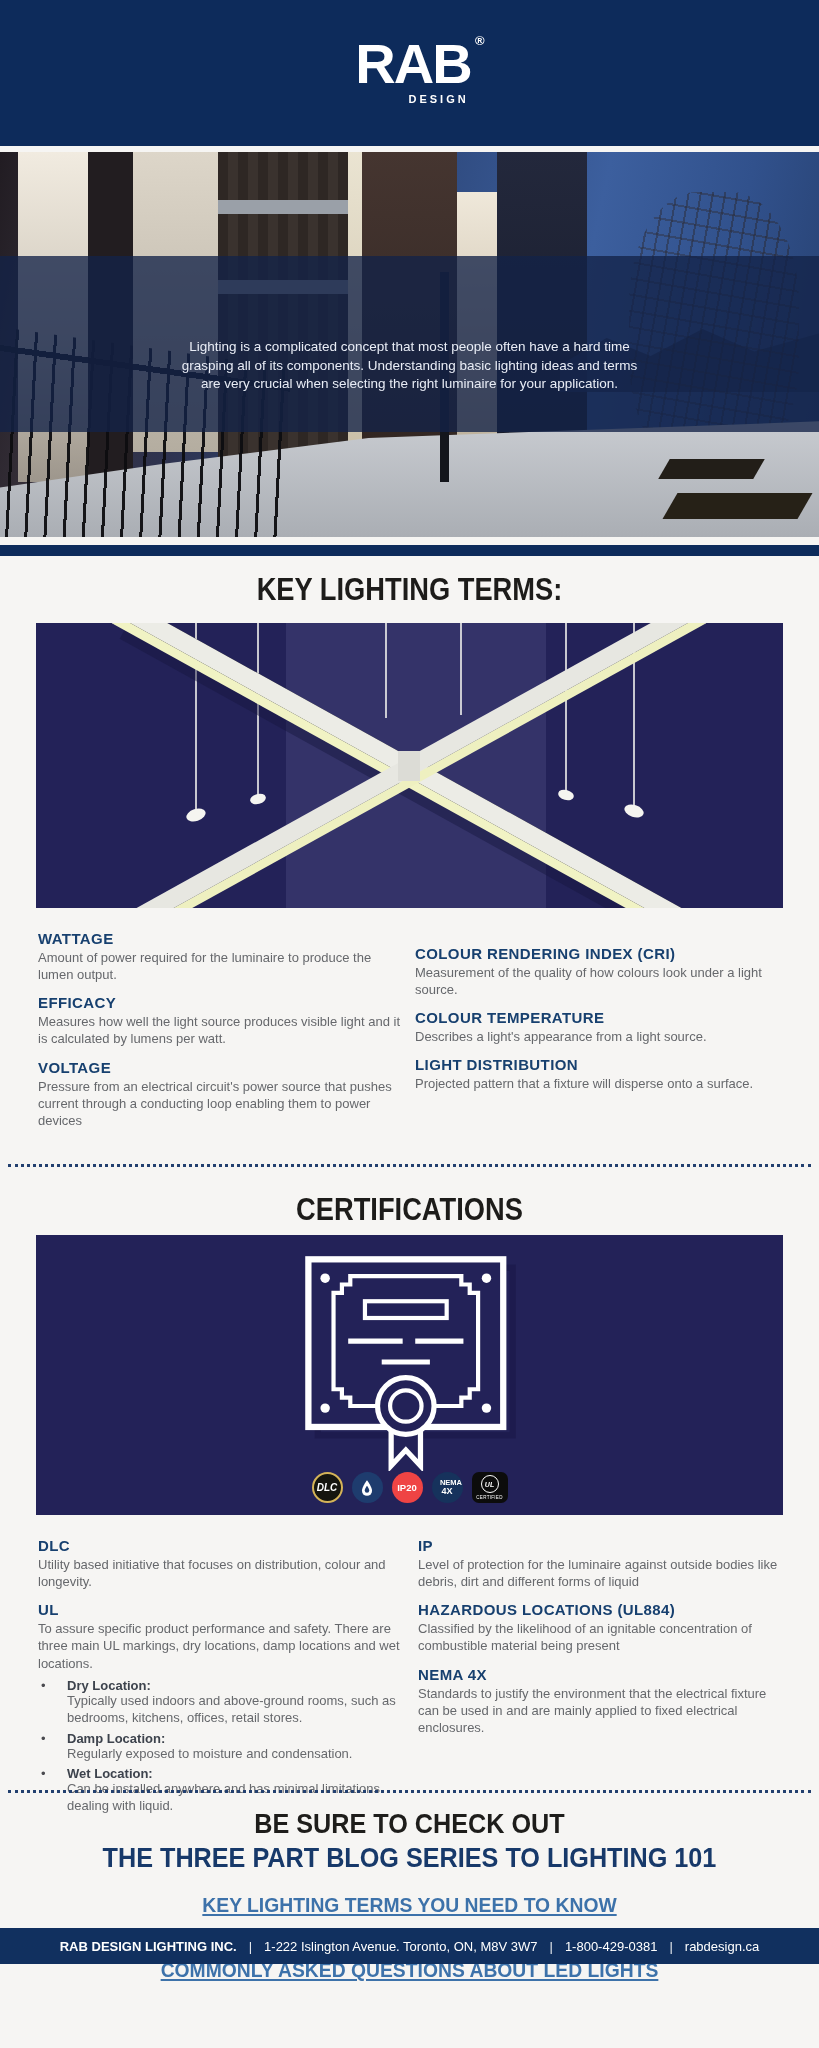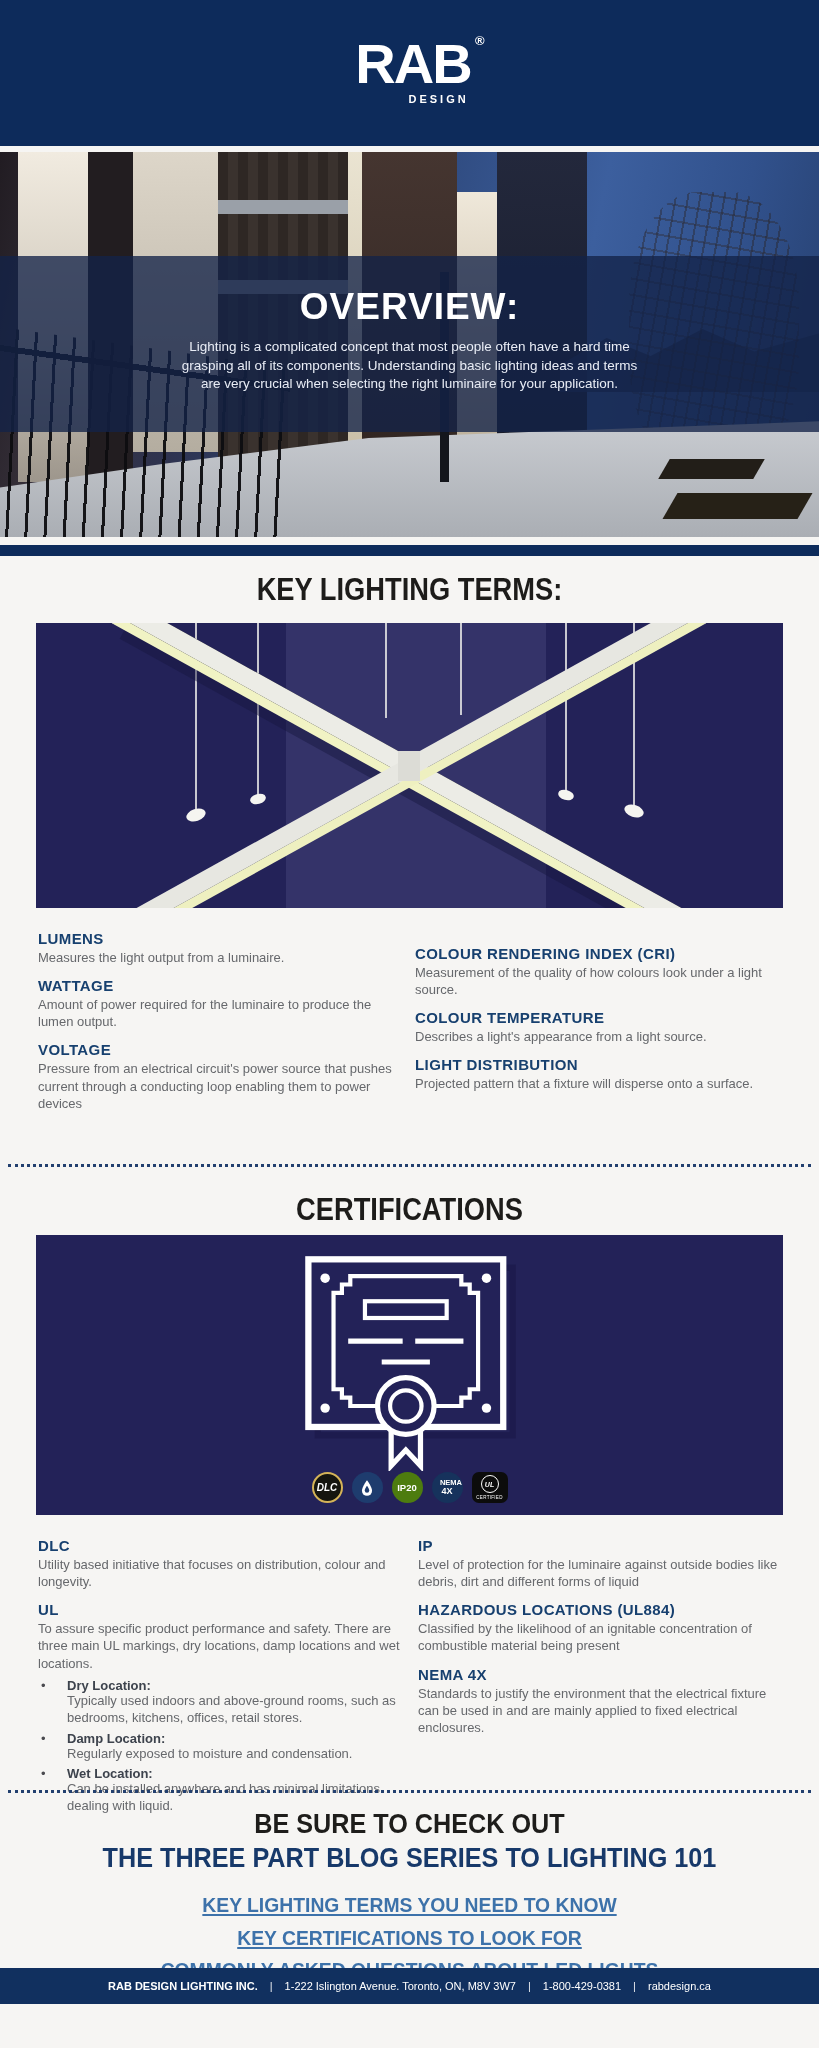--- a/index.html
+++ b/index.html
@@ -64,36 +64,36 @@
   .bullet-dot{width:26px;padding-left:3px;color:#4a4a4f;font-size:13px;}
   .bullet-body{flex:1;}
   .bullet-label{display:block;font-size:13px;font-weight:700;color:#3d434d;}
   .bullet-desc{display:block;font-size:13px;color:#66686c;line-height:1.3;}
 
   
   .badge-row{position:absolute;bottom:12px;left:50%;transform:translateX(-50%);display:flex;gap:9px;align-items:center;}
   .badge{width:31px;height:31px;border-radius:50%;display:flex;flex-direction:column;align-items:center;justify-content:center;color:#fff;}
   .badge-dlc{background:#15150f;border:2px solid #d4b358;font-size:10px;font-weight:900;font-style:italic;width:27px;height:27px;}
   .badge-drop{background:#1e3c6e;}
-  .badge-ip20{background:#4d7c0f;font-size:9.5px;font-weight:700;text-align:right;}
+  .badge-ip20{background:#ef4444;font-size:9.5px;font-weight:700;text-align:right;}
   .badge-nema{background:#16325c;line-height:1;}
   .badge-nema .l1{font-size:7.5px;font-weight:700;padding-left:8px;}
   .badge-nema .l2{font-size:9px;font-weight:900;}
   .badge-ul{width:36px;height:31px;border-radius:7px;background:#0c0c0c;display:flex;flex-direction:column;align-items:center;justify-content:center;}
   .badge-ul .ul-circ{width:16px;height:16px;border:1.5px solid #fff;border-radius:50%;display:flex;align-items:center;justify-content:center;
       font-size:7px;font-weight:900;font-style:italic;color:#fff;}
   .badge-ul .ul-sub{font-size:4.5px;color:#fff;letter-spacing:.3px;margin-top:1.5px;}
 
   
   .cta-line1{position:absolute;top:1808px;left:0;width:100%;text-align:center;font-size:28px;font-weight:900;color:#1e1d1b;transform:scaleX(.9);}
   .cta-line2{position:absolute;top:1842px;left:0;width:100%;text-align:center;font-size:28px;font-weight:900;color:#17396a;transform:scaleX(.9);}
   .cta-link{position:absolute;left:0;width:100%;text-align:center;font-size:21px;font-weight:700;color:#3d72aa;
       text-decoration:underline;transform:scaleX(.92);cursor:pointer;}
-  .footer{position:absolute;top:1968px;left:0;width:100%;height:36px;background:#11305f;color:#fff;
-      display:flex;align-items:center;justify-content:center;font-size:11px;}
+  .footer{position:absolute;top:1928px;left:0;width:100%;height:36px;background:#11305f;color:#fff;
+      display:flex;align-items:center;justify-content:center;font-size:13px;}
   .footer b{font-weight:700;}
   .footer .sep{padding:0 12px;opacity:.9;}
 </style>
 </head>
 <body>
 
 <div id="canvas">
 
   <div class="top-banner">
     <div class="rab-logo">
@@ -117,21 +117,20 @@
     <div class="layer hp-door"></div>
     <div class="layer hp-bld4"></div>
     <div class="layer hp-mountain"></div>
     <div class="layer hp-tree"></div>
     <div class="layer hp-sidewalk"></div>
     <div class="layer hp-planter1"></div>
     <div class="layer hp-planter2"></div>
     <div class="layer hp-rail"></div>
     <div class="layer hp-post"></div>
     <div class="hero-overlay"></div>
-    <div class="hero-title">OVERVIEW:</div>
     <div class="hero-par">Lighting is a complicated concept that most people often have a hard time grasping all of its components. Understanding basic lighting ideas and terms are very crucial when selecting the right luminaire for your application.</div>
   </div>
 
   <div class="navy-bar"></div>
 
   <div class="big-heading" style="top:572px;">KEY LIGHTING TERMS:</div>
 
   <div class="panel" style="top:623px;height:285px;">
     <div class="panel-band"></div>
     <svg width="747" height="285" viewBox="0 0 747 285" style="position:absolute;top:0;left:0;" aria-hidden="true">
@@ -168,26 +167,26 @@
         <rect x="-338" y="-14" width="7" height="27" fill="#cbcbc4"></rect>
         <rect x="331" y="-14" width="7" height="27" fill="#cbcbc4"></rect>
       </g>
 
       <rect x="362" y="128" width="22" height="30" fill="#dcdcd6"></rect>
     </svg>
   </div>
 
   <div class="col" style="top:930px;left:38px;width:366px;">
     <div>
-      <div class="term-name">LUMENS</div>
-      <div class="term-desc">Measures the light output from a luminaire.</div>
-    </div>
-    <div>
       <div class="term-name">WATTAGE</div>
       <div class="term-desc">Amount of power required for the luminaire to produce the lumen output.</div>
+    </div>
+    <div>
+      <div class="term-name">EFFICACY</div>
+      <div class="term-desc">Measures how well the light source produces visible light and it is calculated by lumens per watt.</div>
     </div>
     <div>
       <div class="term-name">VOLTAGE</div>
       <div class="term-desc">Pressure from an electrical circuit's power source that pushes current through a conducting loop enabling them to power devices</div>
     </div>
   </div>
   <div class="col" style="top:930px;left:415px;width:368px;margin-top:15px;">
     <div>
       <div class="term-name">COLOUR RENDERING INDEX (CRI)</div>
       <div class="term-desc">Measurement of the quality of how colours look under a light source.</div>

